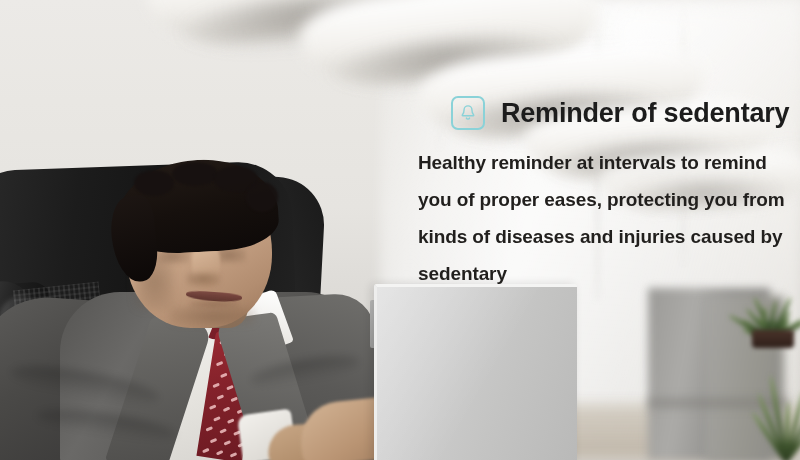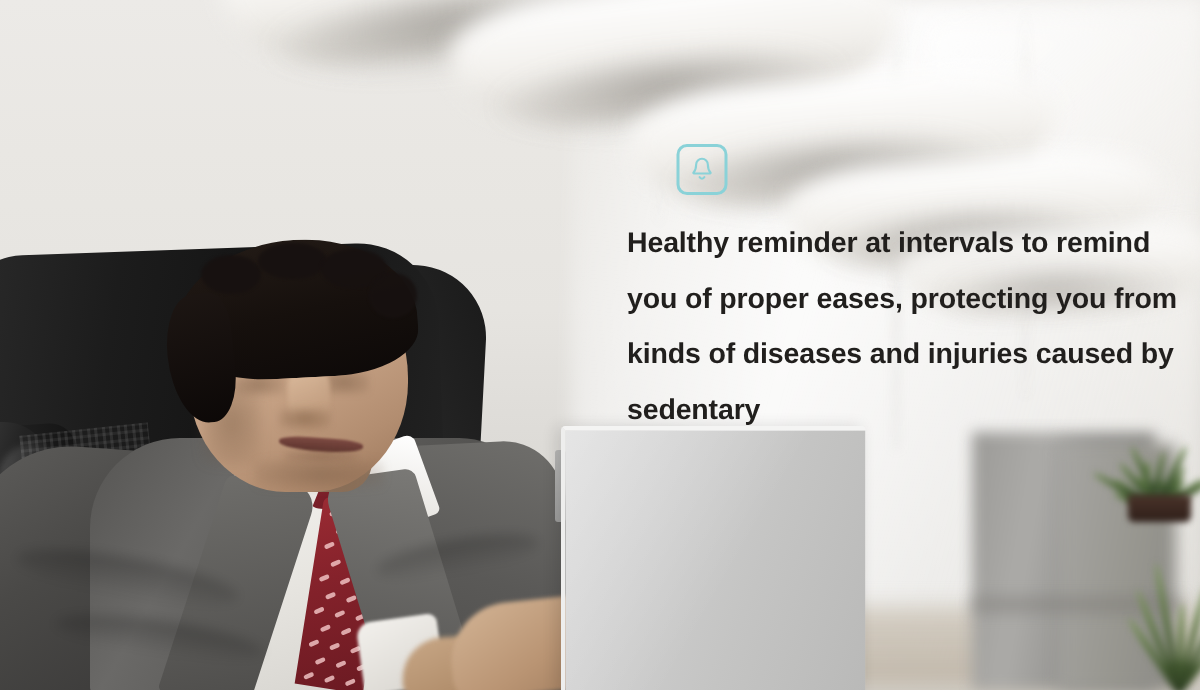--- a/index.html
+++ b/index.html
@@ -725,20 +725,21 @@
 
   <div class="content">
 
     <div class="heading-row">
       <span class="bell-box">
         <svg width="20" height="20" viewBox="0 0 24 24" fill="none" stroke="#8ad2d8" stroke-width="1.7" stroke-linecap="round" stroke-linejoin="round">
           <path d="M12 3.4a4.7 4.7 0 0 0-4.7 4.7c0 4.1-1.5 5.6-2.1 6.3-.25.3-.05.8.36.8h12.88c.41 0 .61-.5.36-.8-.6-.7-2.1-2.2-2.1-6.3A4.7 4.7 0 0 0 12 3.4Z"></path>
           <path d="M10.1 18.1a2.1 2.1 0 0 0 3.8 0"></path>
         </svg>
       </span>
+      <span class="heading-text">Reminder of sedentary</span>
     </div>
 
     <div class="body-text">
       <div class="body-line">Healthy reminder at intervals to remind</div>
       <div class="body-line">you of proper eases, protecting you from</div>
       <div class="body-line">kinds of diseases and injuries caused by</div>
       <div class="body-line">sedentary</div>
     </div>
 
   </div>

